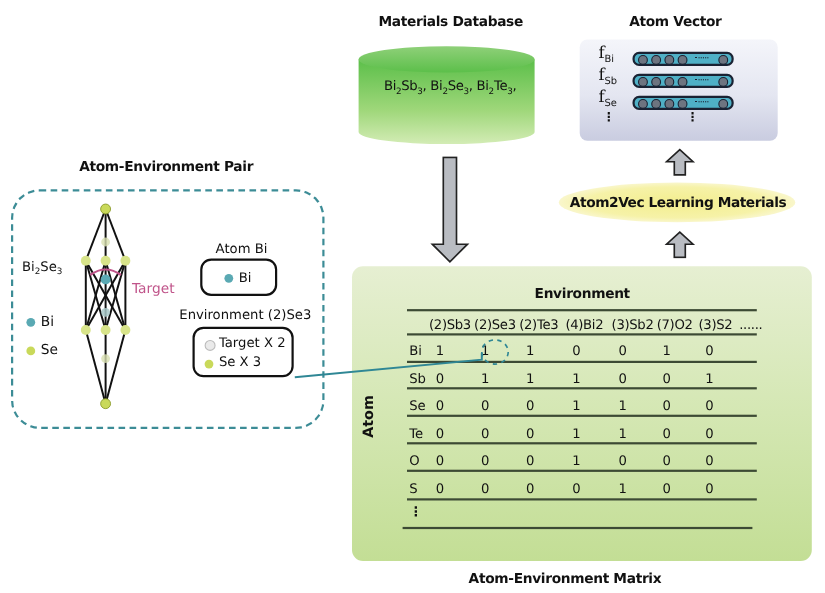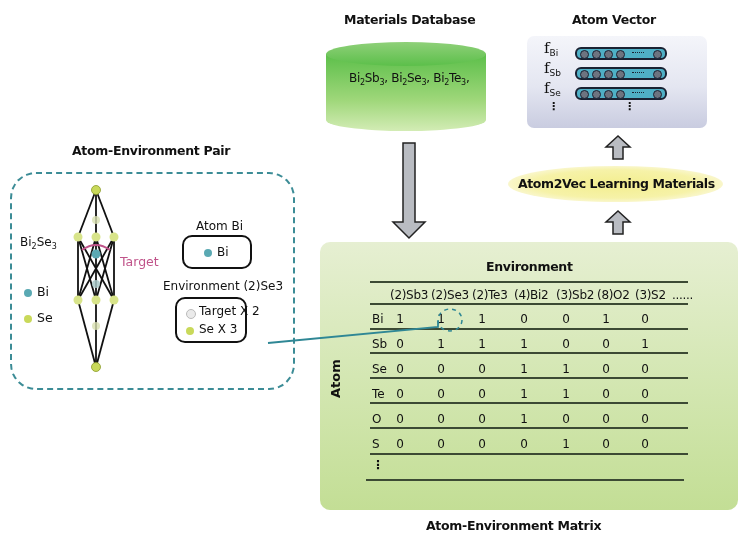--- a/index.html
+++ b/index.html
@@ -165,21 +165,21 @@
   <circle cx="26" cy="104" r="4" fill="#a8c8c8" opacity="0.85"></circle>
 </svg>
 <span id="target-lbl" class="abs">Target</span>
 
 <div class="small-lbl" style="left:196px;top:219px;">Atom Bi</div>
 <div class="rbox" style="left:182px;top:235px;width:70px;height:34px;">
   <span class="legend-dot" style="left:20px;top:12px;background:#5aa9b3;"></span>
   <span class="abs" style="left:33px;top:8px;font-size:12px;">Bi</span>
 </div>
 <div class="small-lbl" style="left:163px;top:279px;">Environment (2)Se3</div>
-<div class="rbox" style="left:175px;top:297px;width:72px;height:46px;">
+<div class="rbox" style="left:175px;top:297px;width:92px;height:46px;">
   <span class="legend-dot" style="left:9px;top:10px;background:#eaeaea;border:1px solid #bbb;"></span>
   <span class="abs" style="left:22px;top:5px;font-size:12px;white-space:nowrap;">Target X 2</span>
   <span class="legend-dot" style="left:9px;top:28px;background:#c9d95a;"></span>
   <span class="abs" style="left:22px;top:23px;font-size:12px;white-space:nowrap;">Se X 3</span>
 </div>
 
 <div id="mat-panel" class="abs"></div>
 <div id="env-title" class="abs title">Environment</div>
 <div id="atom-axis" class="abs">Atom</div>
 <div id="matrix">
@@ -190,21 +190,21 @@
     <div class="hline" style="top: 377px;"></div>
     <div class="hline" style="top: 402px;"></div>
     <div class="hline" style="top: 427px;"></div>
     <div class="hline" style="top: 453px;"></div>
     <div class="hline" style="top: 479px; left: 366px;"></div>
     <div class="colh" style="left: 390px;">(2)Sb3</div>
     <div class="colh" style="left: 431px;">(2)Se3</div>
     <div class="colh" style="left: 472px;">(2)Te3</div>
     <div class="colh" style="left: 514px;">(4)Bi2</div>
     <div class="colh" style="left: 556px;">(3)Sb2</div>
-    <div class="colh" style="left: 597px;">(8)O2</div>
+    <div class="colh" style="left: 597px;">(7)O2</div>
     <div class="colh" style="left: 635px;">(3)S2</div>
     <div class="colh" style="left: 672px;">......</div>
     <div class="rowh" style="top: 312px;">Bi</div>
     <div class="cell" style="left: 393px; top: 312px;">1</div>
     <div class="cell" style="left: 434px; top: 312px;">1</div>
     <div class="cell" style="left: 475px; top: 312px;">1</div>
     <div class="cell" style="left: 517px; top: 312px;">0</div>
     <div class="cell" style="left: 559px; top: 312px;">0</div>
     <div class="cell" style="left: 599px; top: 312px;">1</div>
     <div class="cell" style="left: 638px; top: 312px;">0</div>

